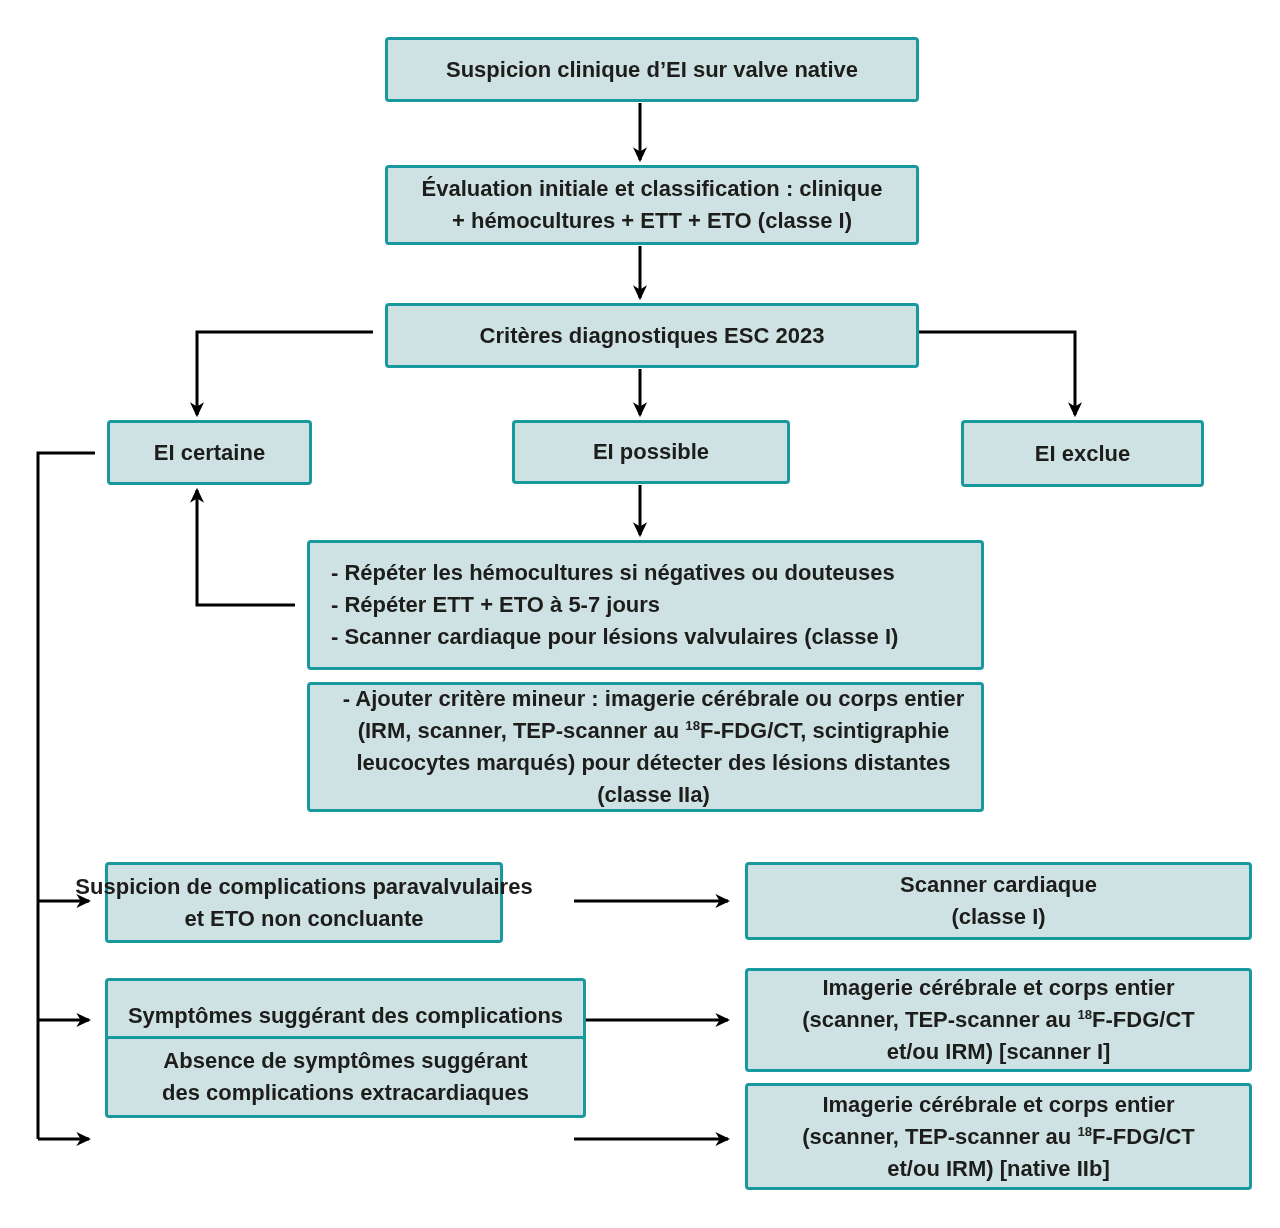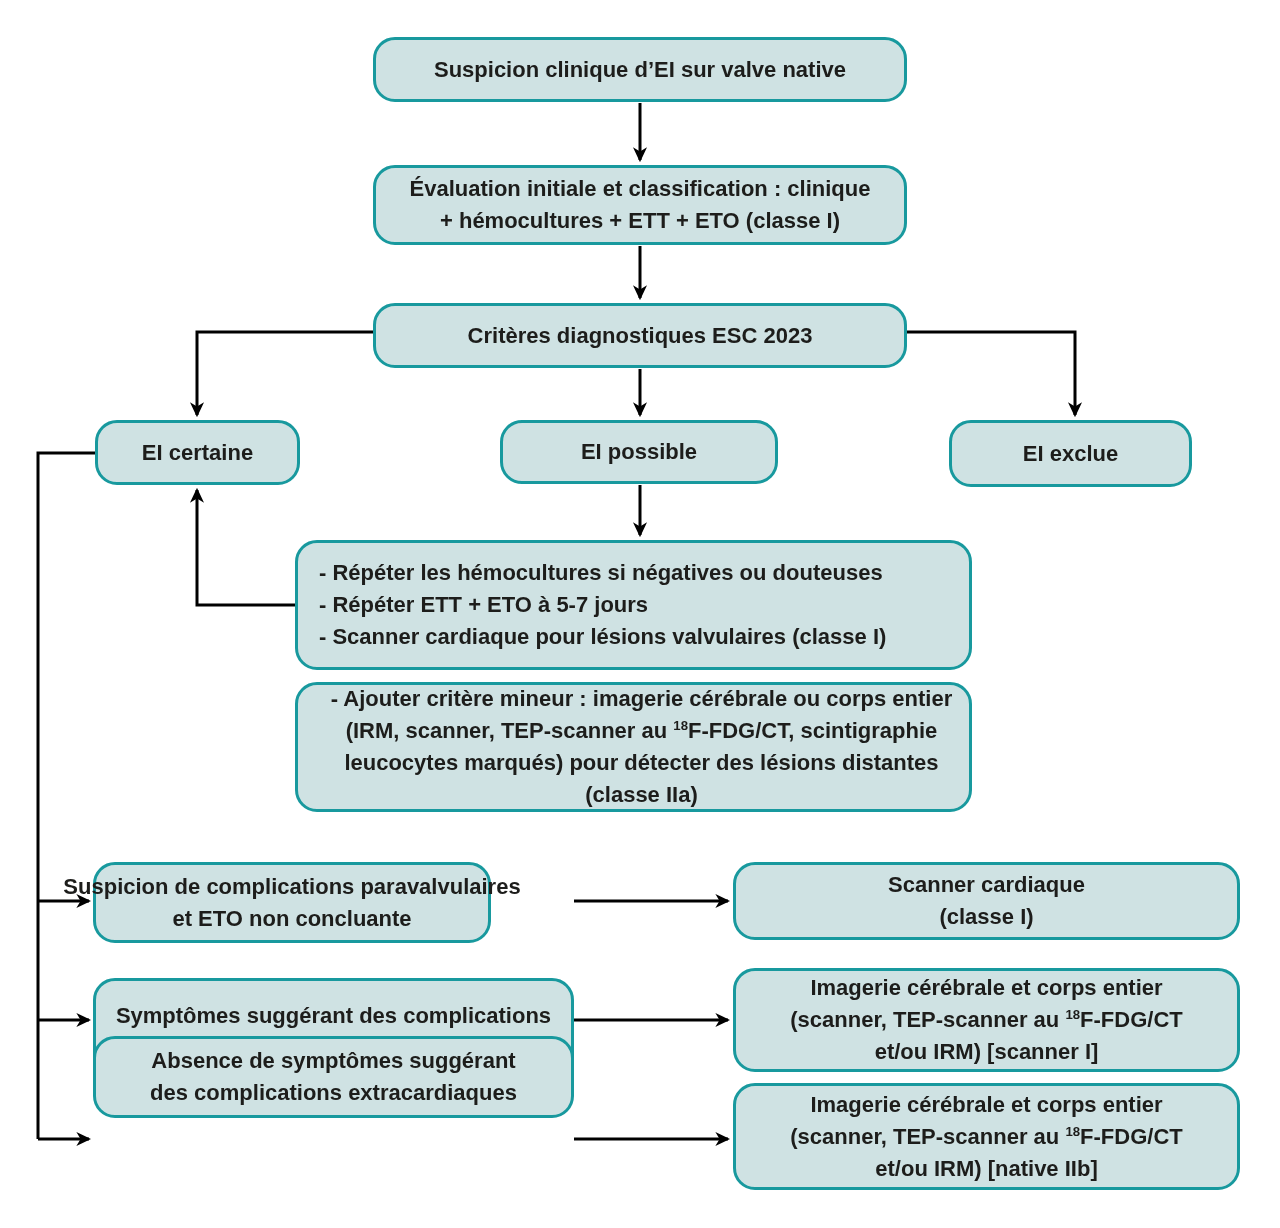--- a/index.html
+++ b/index.html
@@ -34,29 +34,30 @@
     stroke-width: 3;
   }
   .connectors marker path {
     fill: var(--arrow);
     stroke: none;
   }
   .node {
     position: absolute;
     background: var(--box-fill);
     border: 3px solid var(--box-border);
-    border-radius: 22px;
+    border-radius: 4px;
     display: flex;
     flex-direction: column;
     justify-content: center;
     align-items: center;
     font-weight: 700;
     font-size: 22px;
     line-height: 32px;
     text-align: center;
+    margin-left: 12px;
   }
   .node.align-left {
     align-items: flex-start;
     text-align: left;
     padding-left: 21px;
     padding-right: 12px;
   }
   .line { white-space: nowrap; }
   sup {
     font-size: 0.6em;

